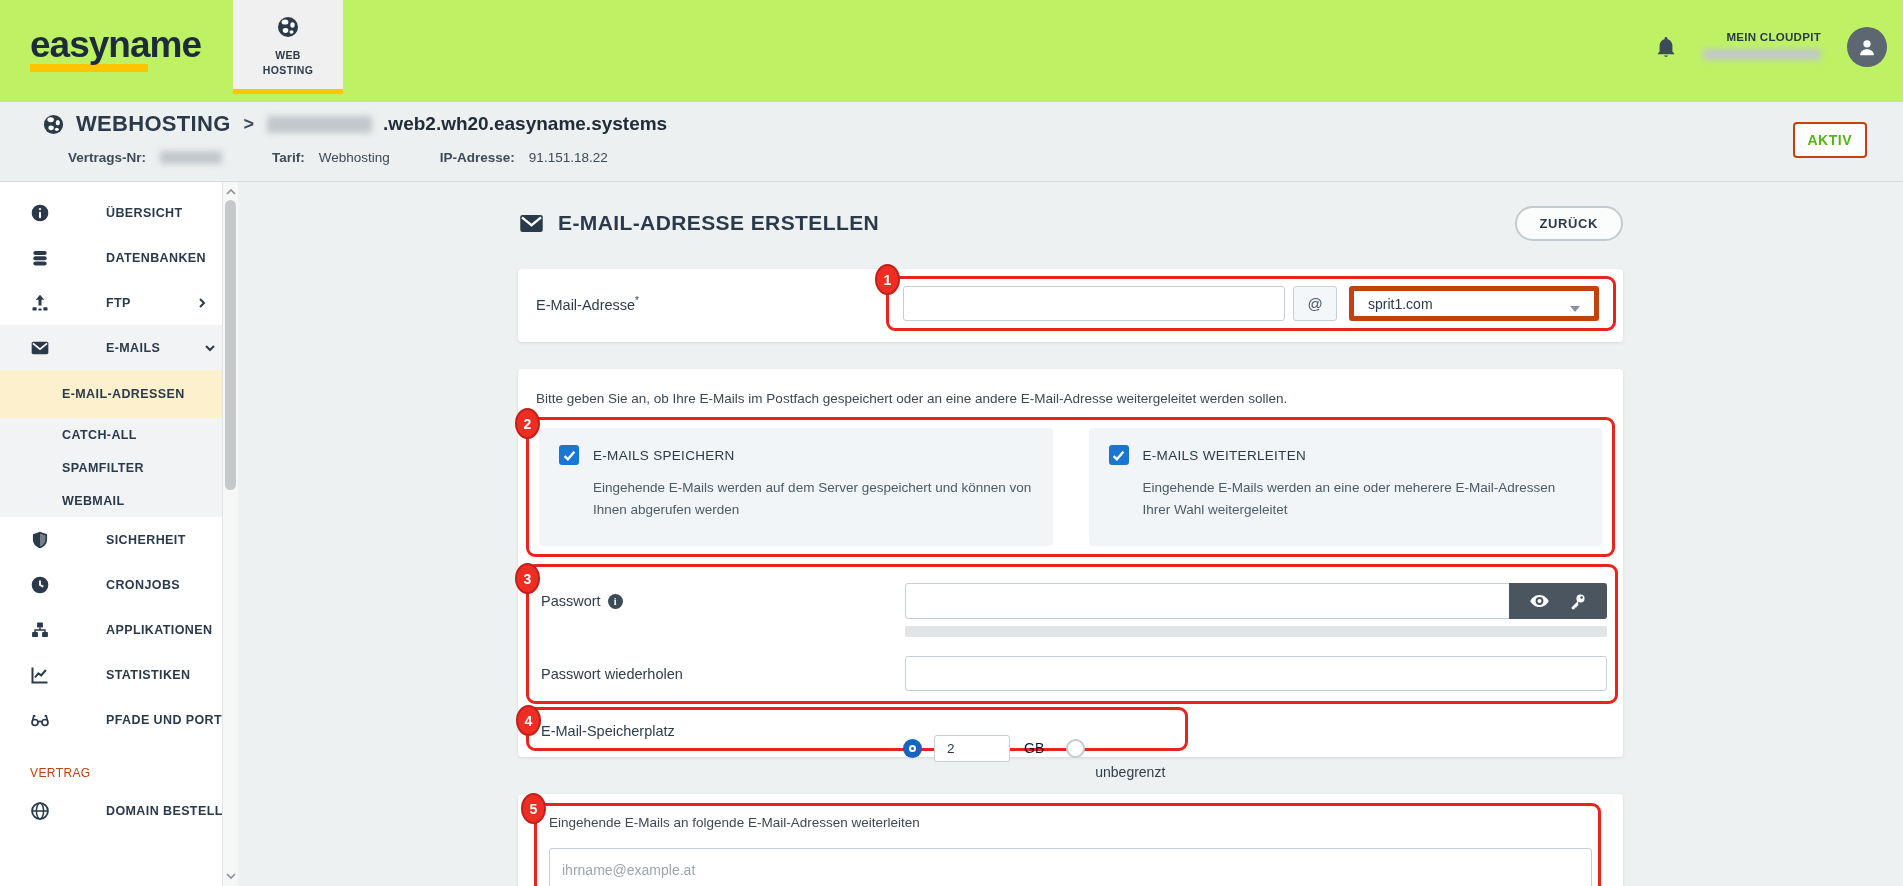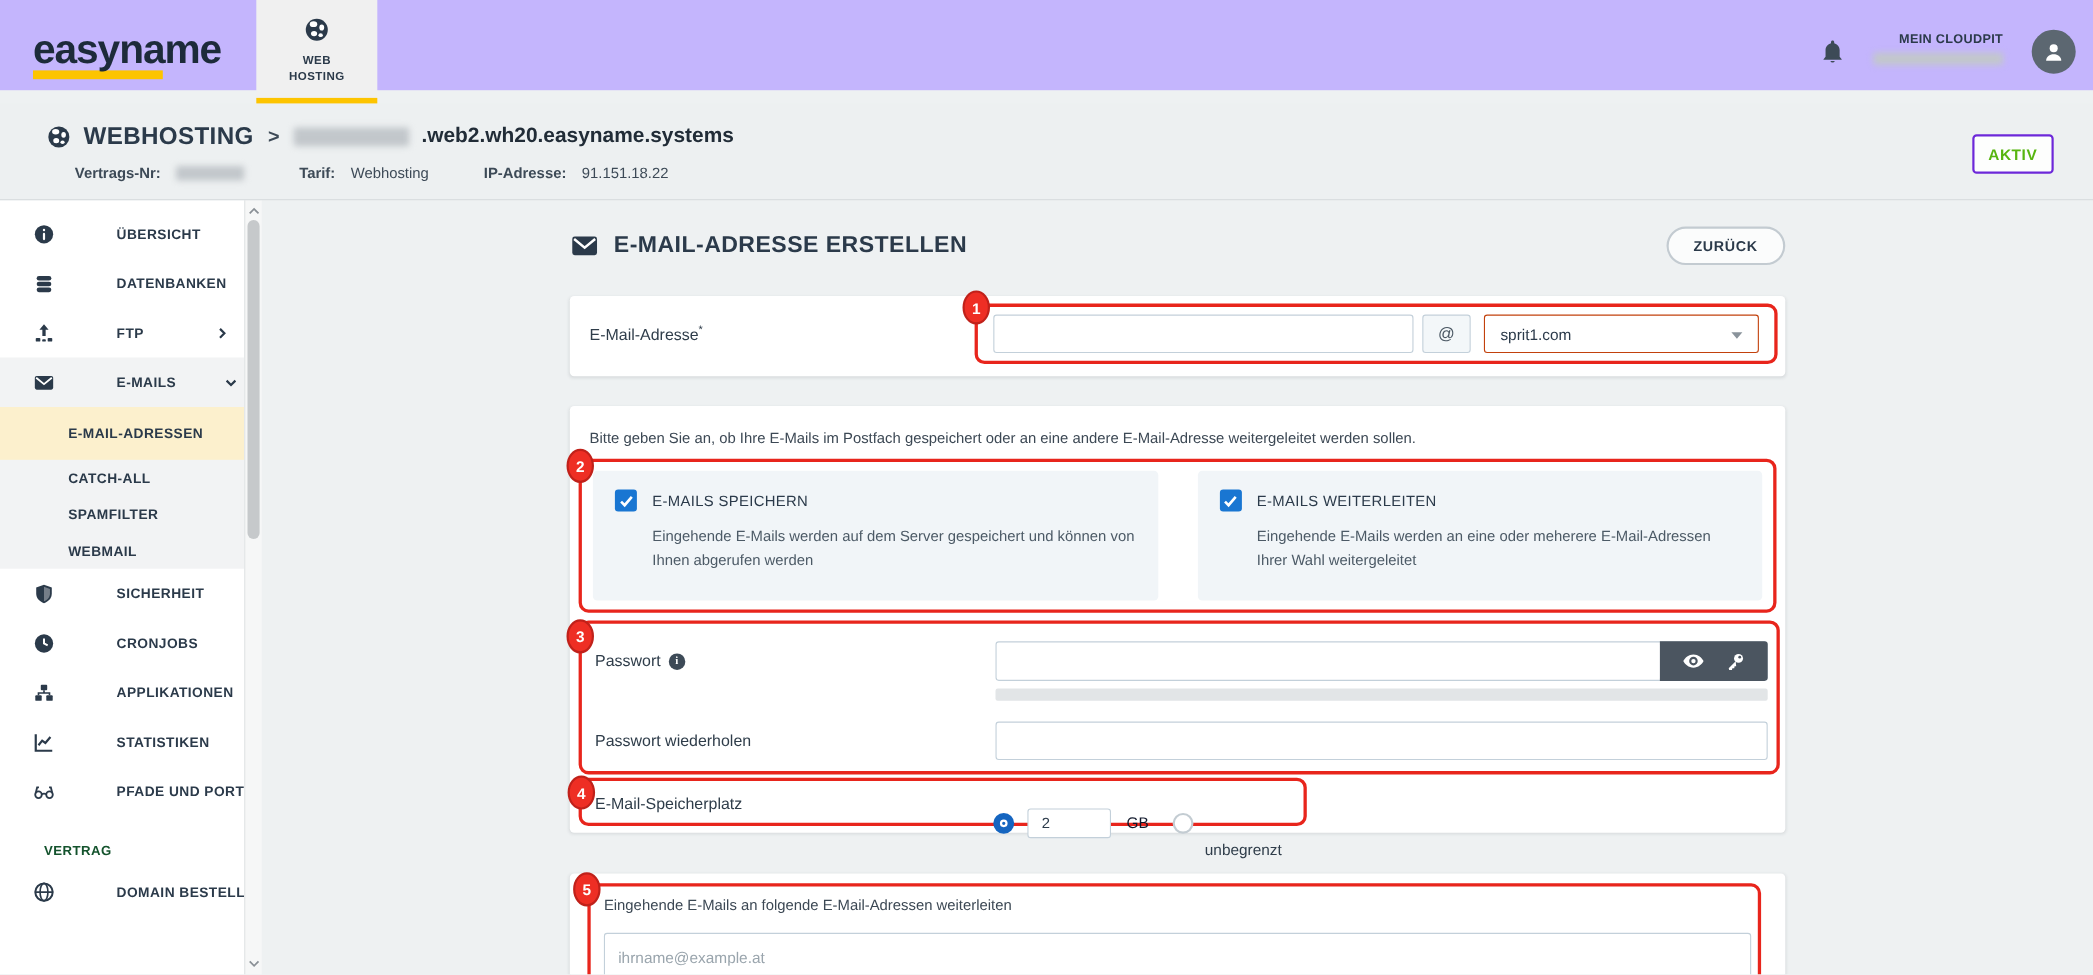--- a/index.html
+++ b/index.html
@@ -4,21 +4,21 @@
 <style>
   * { margin:0; padding:0; box-sizing:border-box; }
   html,body { width:1903px; height:886px; }
   body {
     font-family:"Liberation Sans","DejaVu Sans",sans-serif;
     background:#eef1f2; position:relative; overflow:hidden; color:#2b3a4a;
   }
   svg { display:block; }
 
   
-  .header { position:absolute; top:0; left:0; width:1903px; height:82px; background:#c4b5fd; z-index:5; }
+  .header { position:absolute; top:0; left:0; width:1903px; height:102px; background:#bef264; z-index:5; }
   .logo { position:absolute; left:30px; top:26px; }
   .logo-text { font-size:37px; font-weight:700; letter-spacing:-1px; color:#1d2b3a; line-height:1; }
   .logo-bar { width:118px; height:8px; background:#fdc400; margin-top:1px; }
   .top-tab { position:absolute; left:233px; top:0; width:110px; height:94px; background:#f0f0f0;
     border-bottom:5px solid #fdc400; display:flex; flex-direction:column; align-items:center; cursor:pointer; }
   .top-tab .tab-icon { margin-top:15px; }
   .tab-label { margin-top:9px; font-size:10.5px; font-weight:600; letter-spacing:.4px; text-align:center; line-height:1.45; color:#2b3a4a; }
   .header-right { position:absolute; right:16px; top:0; height:94px; display:flex; align-items:center; gap:26px; }
   .bell { color:#3d4a57; cursor:pointer; }
   .account { text-align:right; cursor:pointer; }
@@ -31,34 +31,34 @@
   .band { position:absolute; top:94px; left:0; width:1903px; height:88px; background:#edf0f1; border-bottom:1px solid #d8dcde; z-index:4; }
   .crumb-row { position:absolute; left:42px; top:17px; display:flex; align-items:center; gap:11px; }
   .crumb-title { font-size:22px; font-weight:700; letter-spacing:.3px; color:#2b3a4a; cursor:pointer; }
   .crumb-sep { font-size:18px; font-weight:700; color:#3d4a57; margin:0 2px; }
   .crumb-blur { width:105px; height:17px; }
   .crumb-domain { font-size:19px; font-weight:700; color:#212c37; }
   .band-info { position:absolute; left:68px; top:56px; display:flex; align-items:center; gap:14px; font-size:13.5px; color:#3d4a57; }
   .band-info .lab { font-weight:700; }
   .band-info .gap { width:22px; }
   .vertrag-blur { width:62px; height:13px; }
-  .status-badge { position:absolute; right:36px; top:28px; border:2px solid #6d28d9; color:#57b50f;
+  .status-badge { position:absolute; right:36px; top:28px; border:2px solid #c2410c; color:#57b50f;
     background:#fdfefd; font-size:14px; font-weight:700; letter-spacing:.5px; padding:8px 13px; border-radius:4px; }
 
   
   .sidebar { position:absolute; top:182px; left:0; width:222px; bottom:0; background:#fff; overflow:hidden; padding-top:8px; z-index:3; }
   .side-item { height:45px; display:flex; align-items:center; padding:0 14px 0 30px; cursor:pointer; color:#2b3a4a;gap:44px; }
   .side-item .ic { width:20px; margin-right:12px; color:#2b3a4a; flex:none; }
   .side-label { font-size:12.5px; font-weight:700; letter-spacing:.4px; white-space:nowrap; }
   .side-chev { margin-left:auto; color:#2b3a4a; }
   .side-group { background:#f2f3f4; }
   .sub-item { height:33px; display:flex; align-items:center; padding-left:62px; cursor:pointer; }
   .sub-item .side-label { font-weight:700; }
   .sub-item.active { background:#fcf0cd; height:48px; }
-  .side-section { padding:24px 0 8px 40px; font-size:12px; font-weight:700; letter-spacing:.4px; color:#14532d; }
+  .side-section { padding:24px 0 8px 30px; font-size:12px; font-weight:400; letter-spacing:.4px; color:#c2410c; }
 
   
   .sscroll { position:absolute; top:182px; left:222px; width:16px; bottom:0; background:#f6f7f7; border-left:1px solid #e2e4e5; z-index:3; }
   .sscroll .arr { position:absolute; left:2px; width:12px; color:#8a9096; }
   .sscroll .arr.up { top:4px; }
   .sscroll .arr.down { bottom:4px; }
   .sthumb { position:absolute; left:2px; top:18px; width:11px; height:290px; background:#c6c9cb; border-radius:6px; }
 
   
   .main { position:absolute; top:182px; left:238px; right:0; bottom:0; background:#eef1f2; overflow:hidden; }
@@ -85,21 +85,21 @@
   .ann-dot { position:absolute; width:25px; height:31px; background:#ee2e24; border:2px solid #c0211a; border-radius:50%;
     color:#fff; font-size:14px; font-weight:700; display:flex; align-items:center; justify-content:center; z-index:6; }
 
   
   .c1-label { position:absolute; left:18px; top:26px; }
   .sup { font-size:10px; vertical-align:super; }
   .rect1 { left:368px; top:7px; width:730px; height:55px; display:flex; align-items:center; padding:0 14px; gap:0; }
   .email-input { width:405px; }
   .at-box { width:44px; height:35px; margin-left:8px; background:#f3f7f9; border:1px solid #c3d0da; border-radius:3px;
     display:flex; align-items:center; justify-content:center; font-size:15px; color:#4a5763; flex:none; }
-  .domain-select { width:250px; height:35px; margin-left:12px; border:1px solid #c2410c; border-radius:3px; background:#fff;
+  .domain-select { width:250px; height:35px; margin-left:12px; border:5px solid #c2410c; border-radius:3px; background:#fff;
     display:flex; align-items:center; padding:0 14px; font-size:14px; color:#2b3a4a; cursor:pointer; flex:none; position:relative; }
   .select-caret { position:absolute; right:14px; top:15px; width:0; height:0;
     border-left:5px solid transparent; border-right:5px solid transparent; border-top:6px solid #8a939b; }
 
   
   .intro { position:absolute; left:18px; top:22px; font-size:13.5px; color:#3c4854; }
   .rect2 { left:8px; top:48px; width:1089px; height:140px; display:flex; gap:36px; padding:8px 10px; }
   .opt-panel { flex:1; background:#f1f5f8; border-radius:4px; padding:17px 20px; }
   .opt-head { display:flex; align-items:center; gap:14px; }
   .checkbox { width:20px; height:20px; background:#1976d2; border-radius:3px; display:flex; align-items:center; justify-content:center; cursor:pointer; flex:none; }

